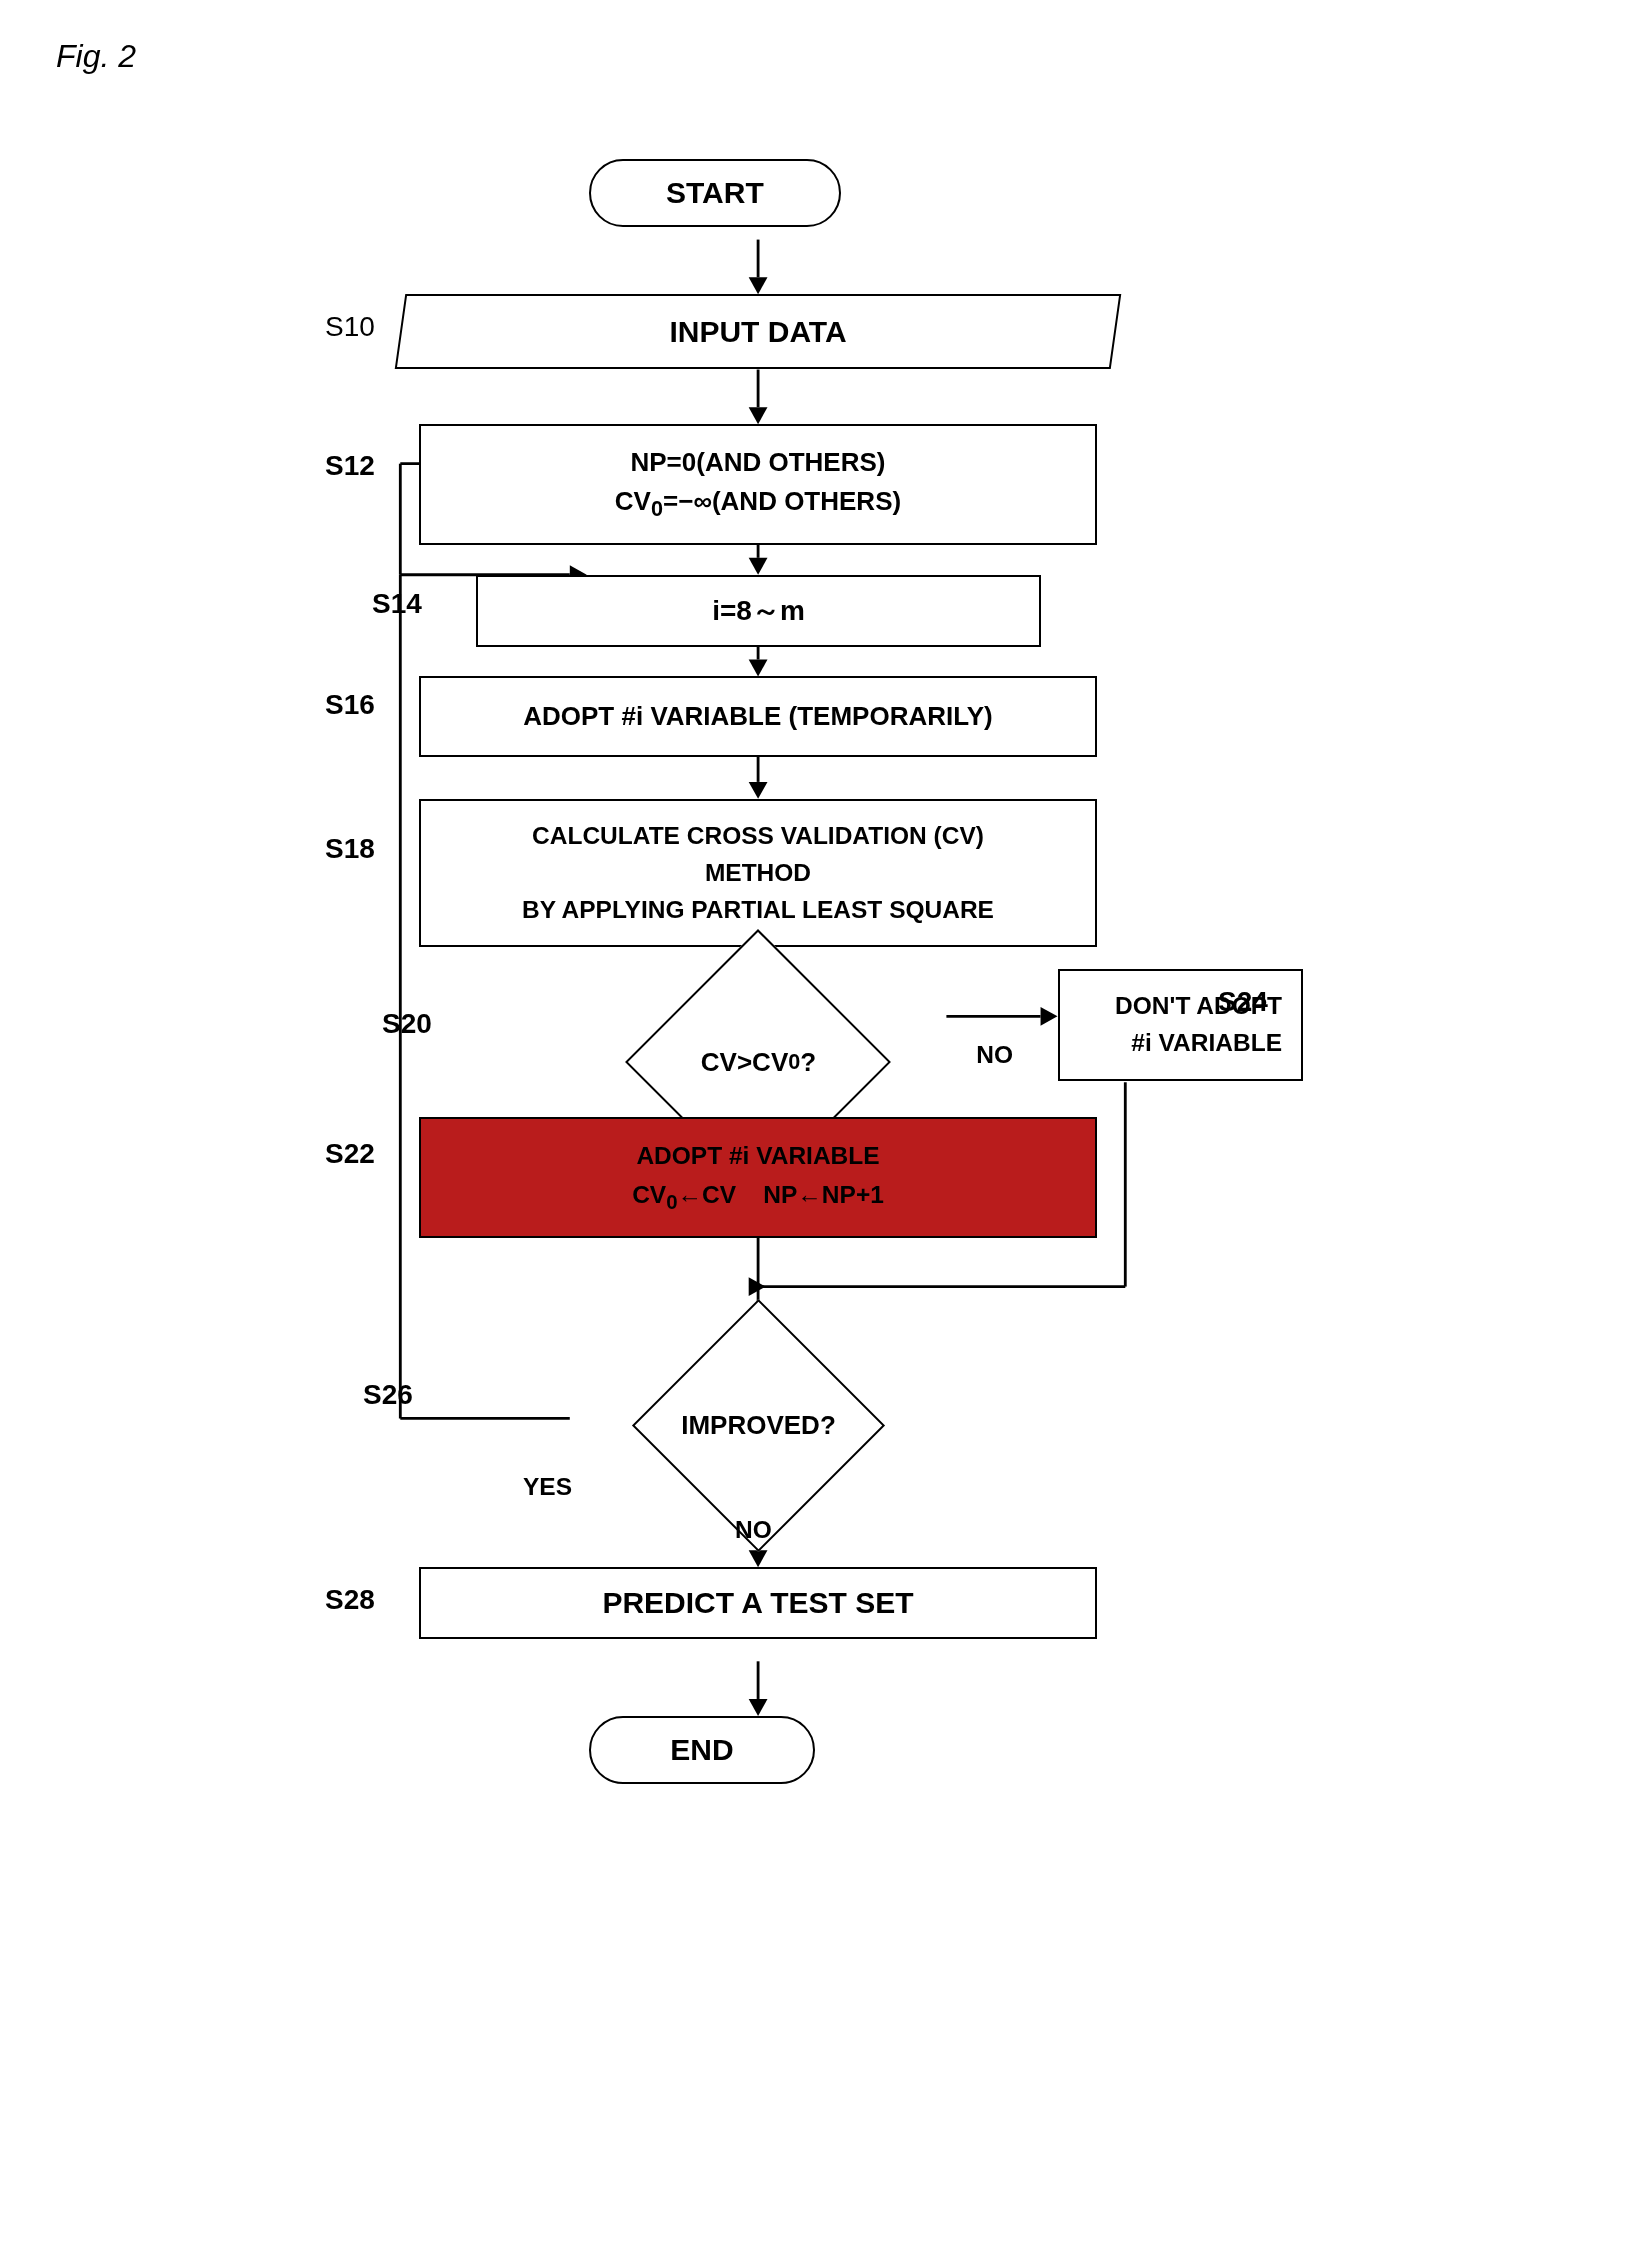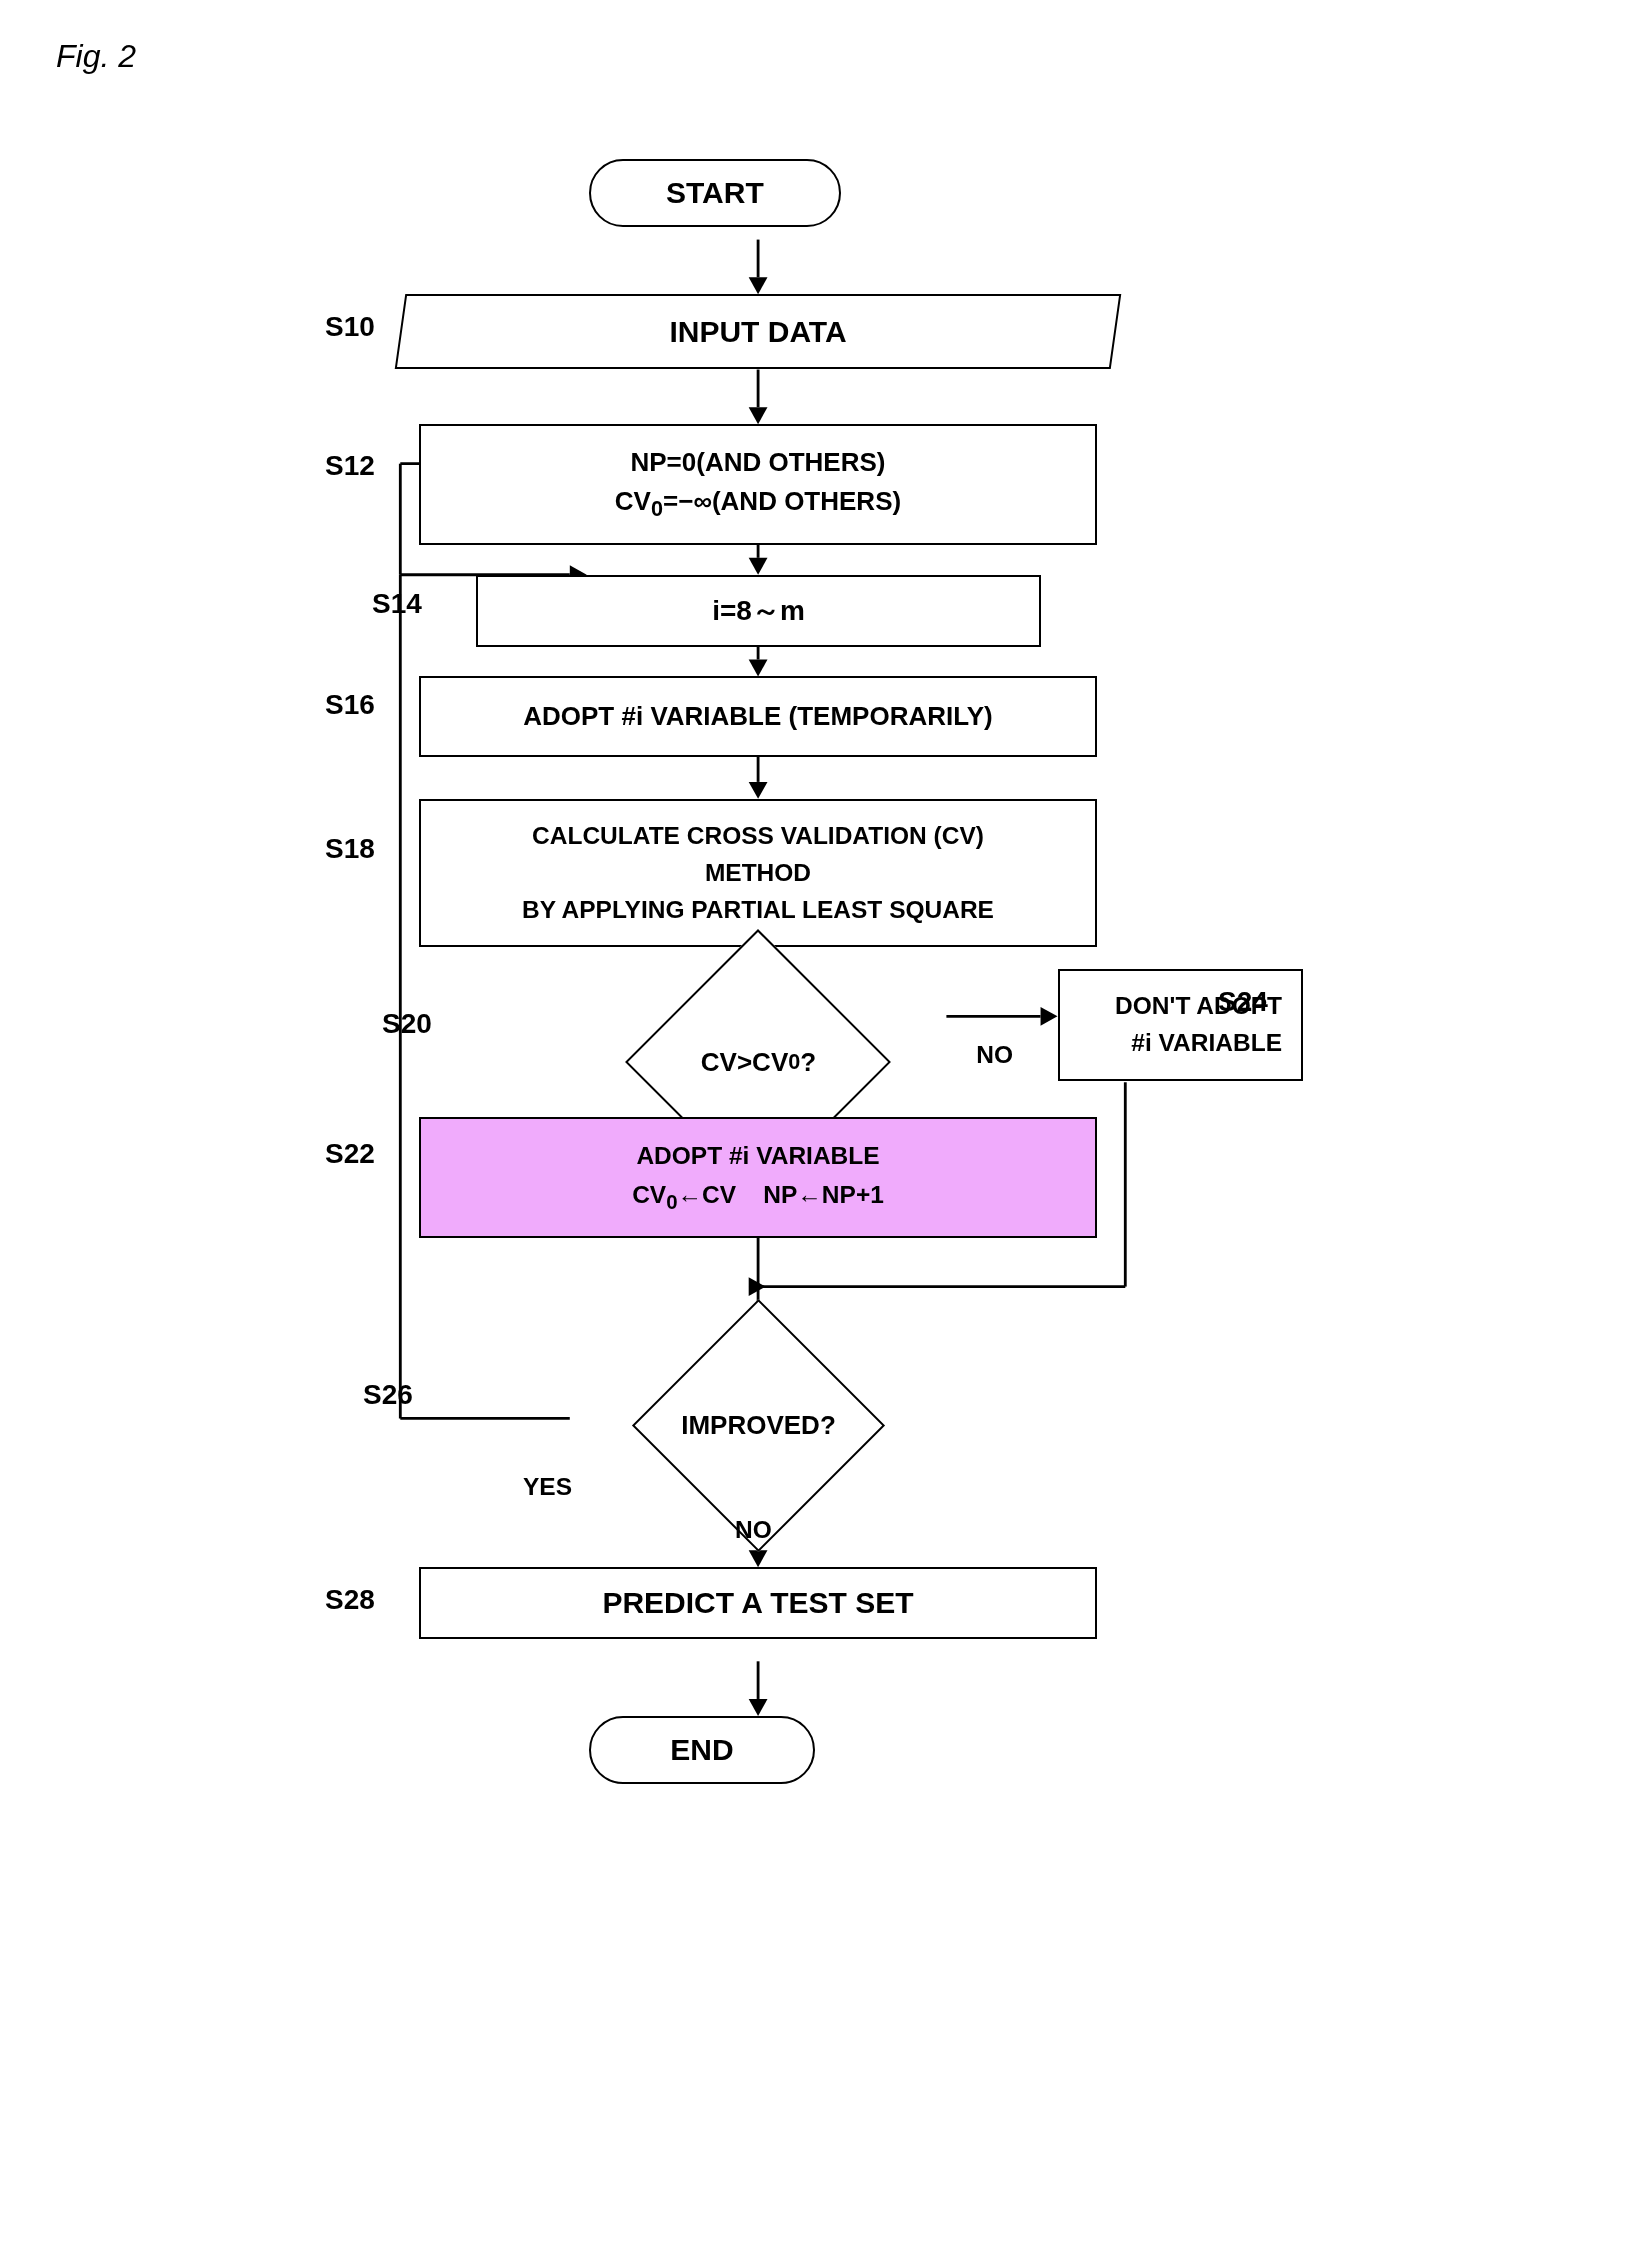--- a/index.html
+++ b/index.html
@@ -26,21 +26,21 @@
       font-style: italic;
       font-weight: normal;
       margin-bottom: 56px;
       font-family: Arial, sans-serif;
     }
 
     .row-label {
       position: absolute;
       left: 113px;
       font-size: 28px;
-      font-weight: bold;
+      font-weight: normal;
     }
   </style>
 </head>
 <body>
 
 <div class="page">
   <div class="fig-title">Fig. 2</div>
 
   <div style="position:relative; width:1224px; margin:0 auto; height:2072px;">
 
@@ -140,21 +140,21 @@
         <div style="position:absolute;width:100%;height:100%;display:flex;align-items:center;justify-content:center;font-size:26px;font-weight:bold;z-index:2;">CV&gt;CV<sub>0</sub>?</div>
 
         <div style="position:absolute;bottom:-33px;left:165px;font-size:24.5px;font-weight:bold;">YES</div>
 
         <div style="position:absolute;top:73px;right:-66px;font-size:24.5px;font-weight:bold;">NO</div>
       </div>
     </div>
 
     <div style="position:absolute;top:986px;left:207px;">
       <div style="position:absolute;left:-94px;top:21px;font-size:28px;font-weight:bold;">S22</div>
-      <div style="border:2.8px solid #000;background:#f0abfc;width:678px;padding:17px 28px;font-size:24.5px;font-weight:bold;text-align:center;line-height:1.6;">
+      <div style="border:2.8px solid #000;background:#b91c1c;width:678px;padding:17px 28px;font-size:24.5px;font-weight:bold;text-align:center;line-height:1.6;">
         <div>ADOPT #i VARIABLE</div>
         <div>CV<sub>0</sub>←CV&nbsp;&nbsp;&nbsp;&nbsp;NP←NP+1</div>
       </div>
     </div>
 
     <div style="position:absolute;top:838px;left:846px;">
       <div style="position:absolute;left:160px;top:17px;font-size:28px;font-weight:bold;">S24</div>
       <div style="border:2.8px solid #000;background:#fff;width:245px;padding:17px 19px;font-size:24.5px;font-weight:bold;text-align:right;line-height:1.5;">
         <div>DON'T ADOPT</div>
         <div>#i VARIABLE</div>

